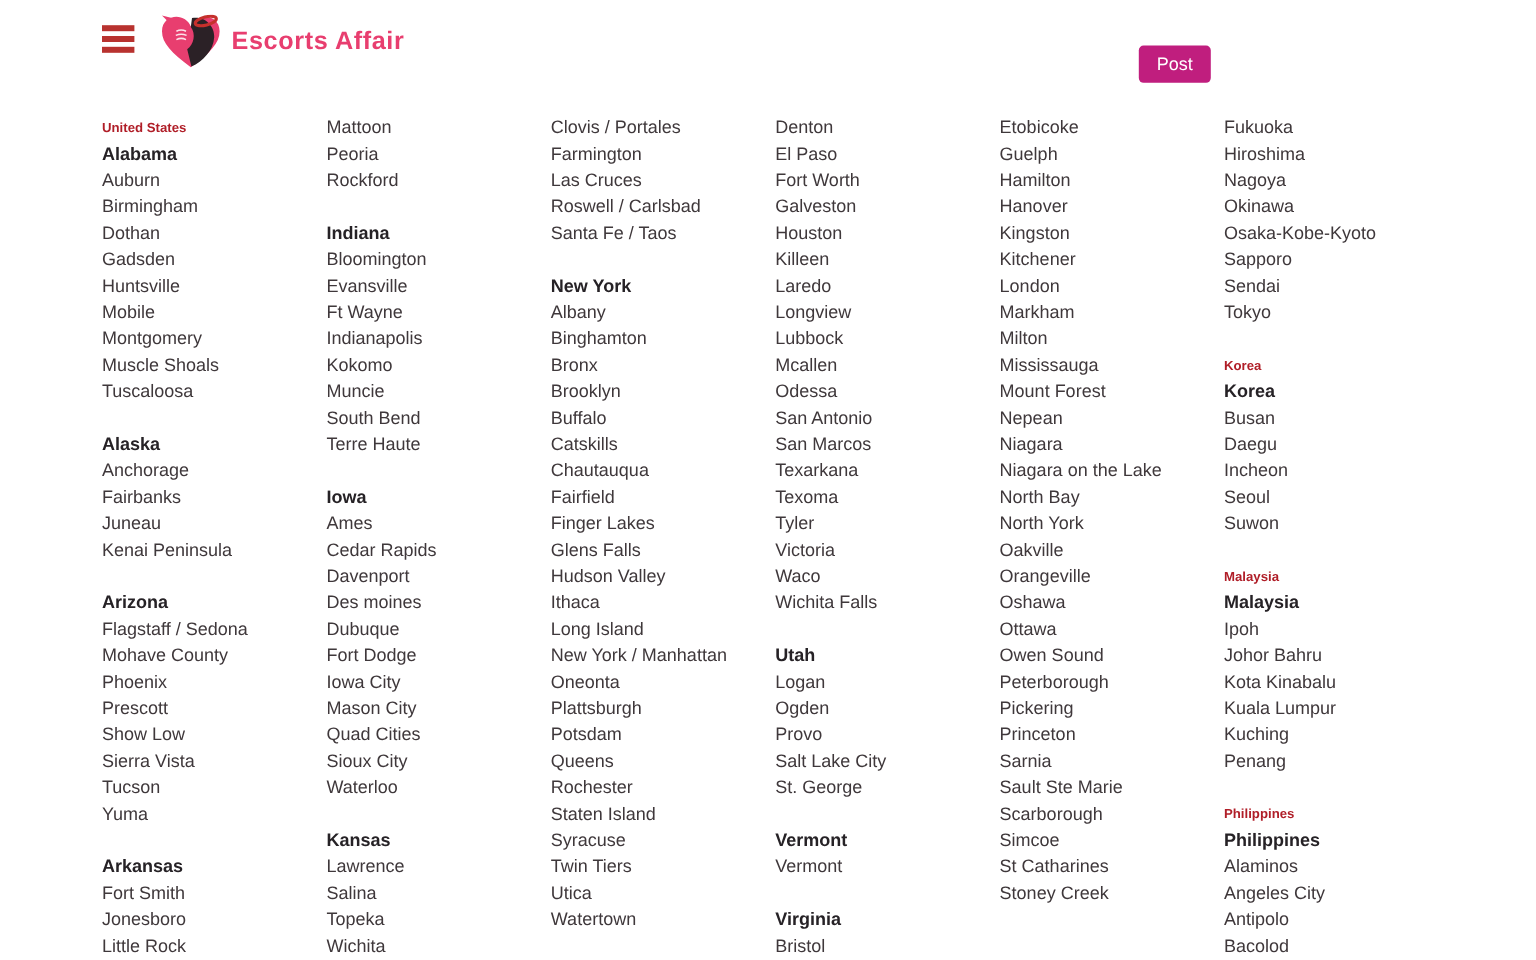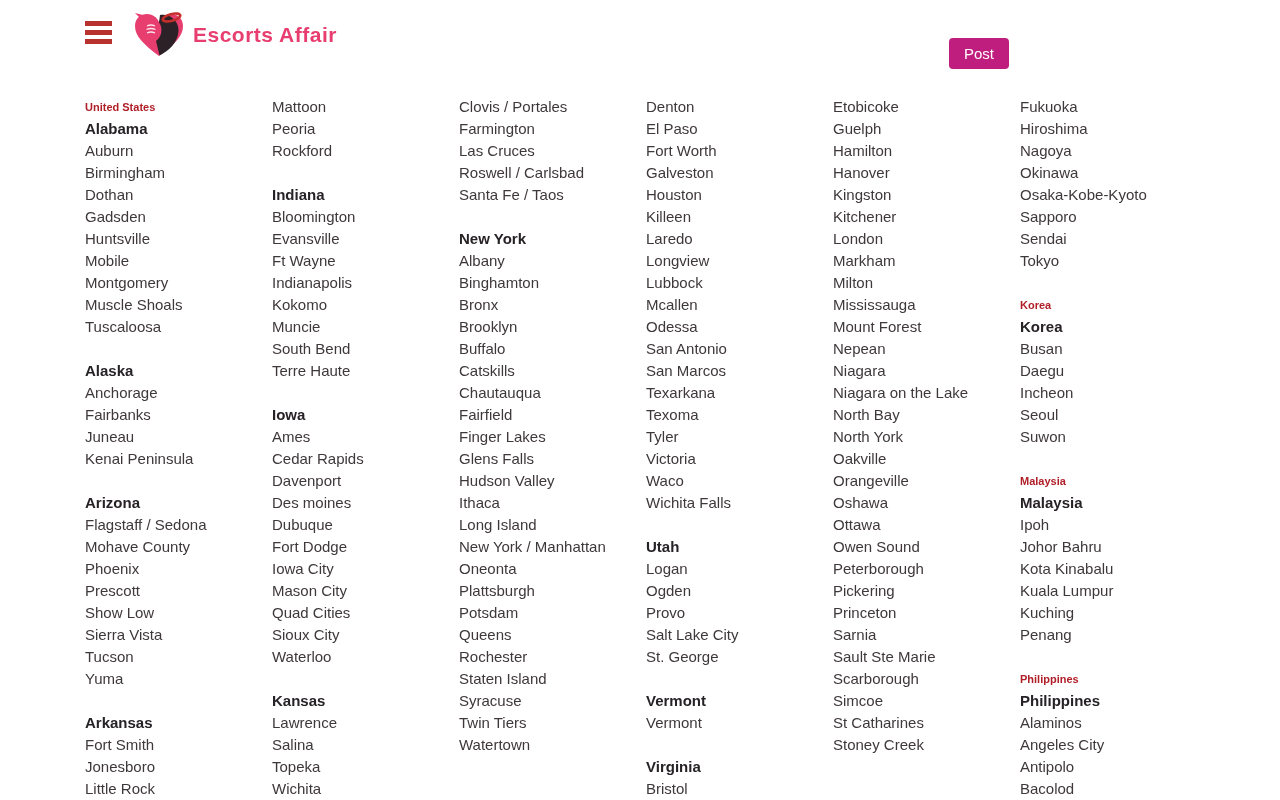--- a/index.html
+++ b/index.html
@@ -214,20 +214,21 @@
       <div class="row city">Long Island</div>
       <div class="row city">New York / Manhattan</div>
       <div class="row city">Oneonta</div>
       <div class="row city">Plattsburgh</div>
       <div class="row city">Potsdam</div>
       <div class="row city">Queens</div>
       <div class="row city">Rochester</div>
       <div class="row city">Staten Island</div>
       <div class="row city">Syracuse</div>
       <div class="row city">Twin Tiers</div>
+      <div class="row city">Utica</div>
       <div class="row city">Watertown</div>
     </div>
     <div class="col">
       <div class="row city">Denton</div>
       <div class="row city">El Paso</div>
       <div class="row city">Fort Worth</div>
       <div class="row city">Galveston</div>
       <div class="row city">Houston</div>
       <div class="row city">Killeen</div>
       <div class="row city">Laredo</div>

